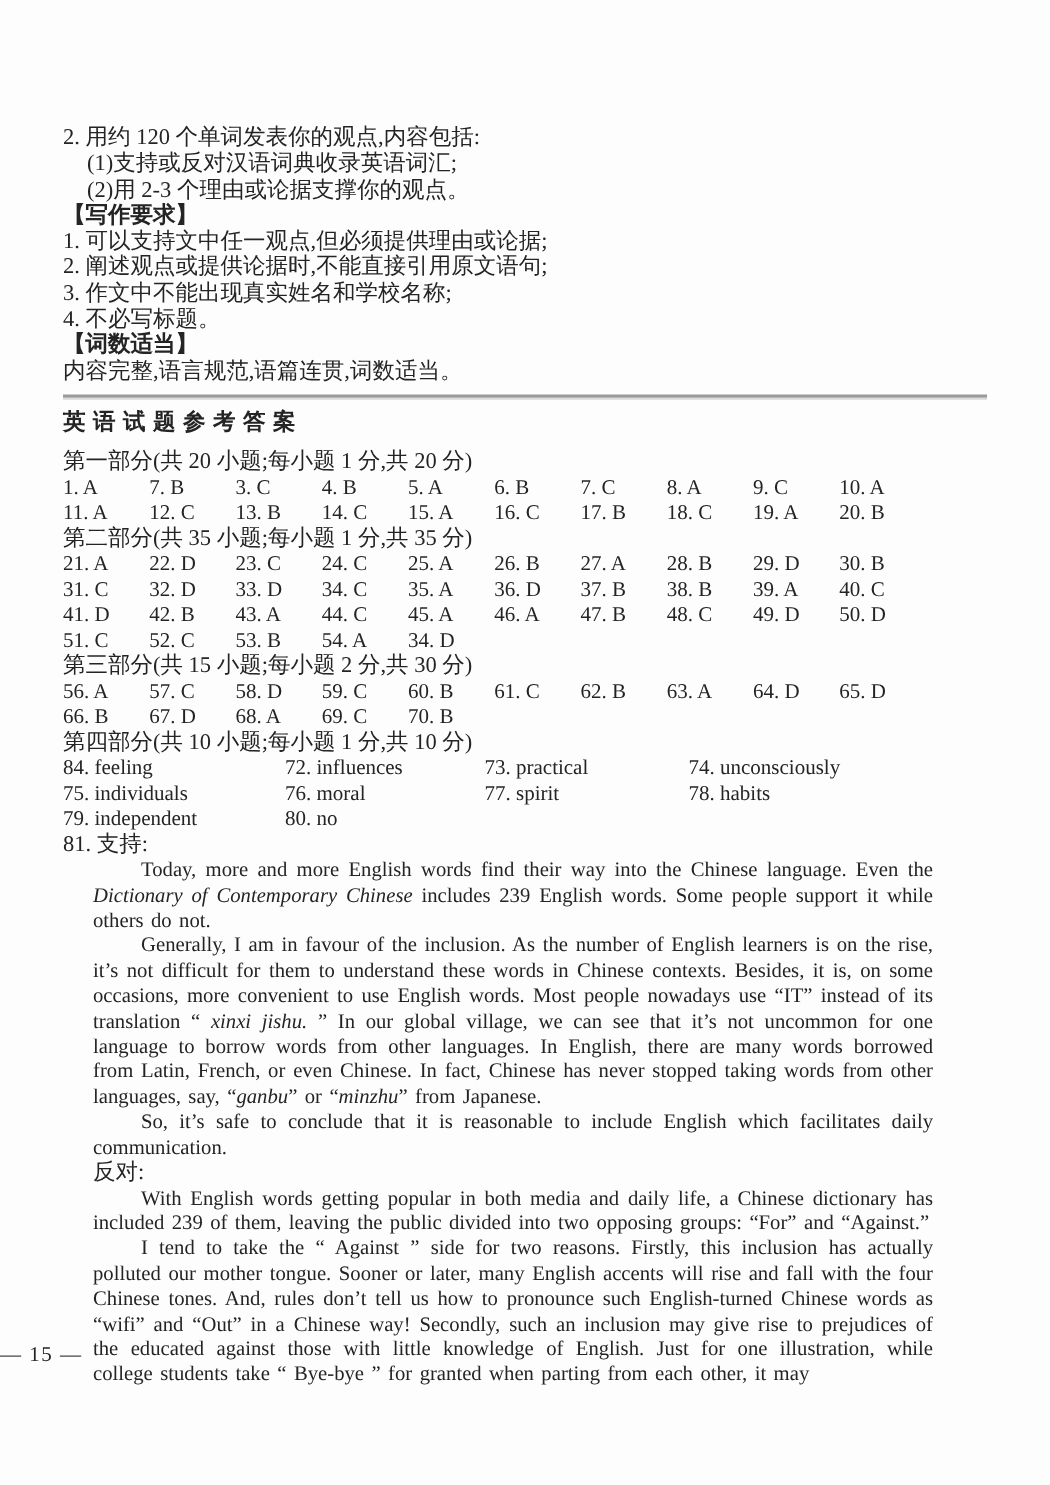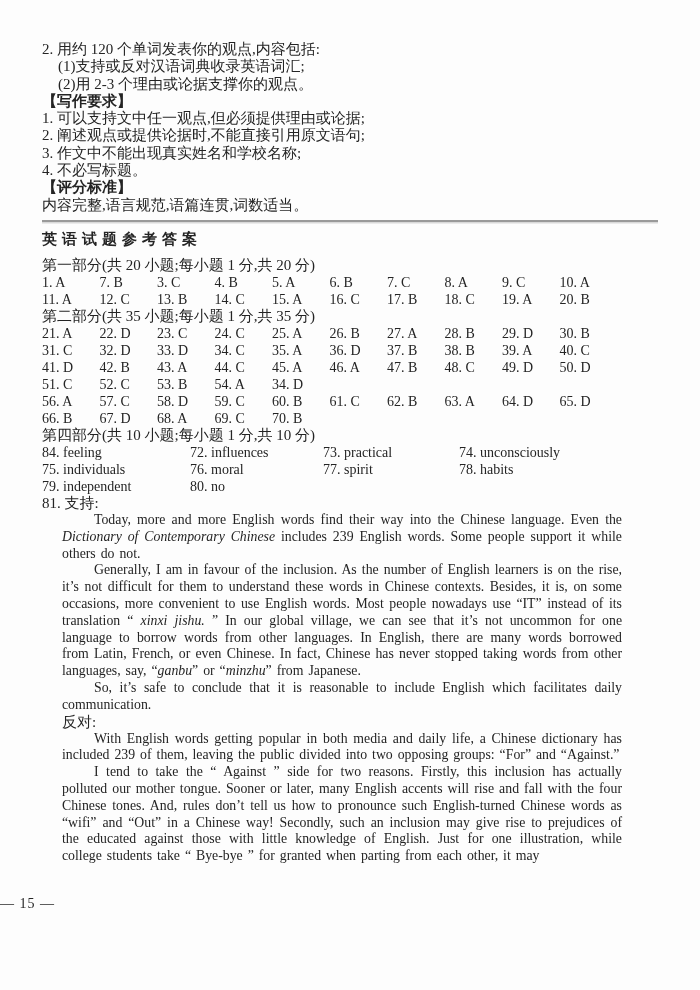--- a/index.html
+++ b/index.html
@@ -9,21 +9,21 @@
     font-family: "Liberation Serif", "DejaVu Serif", serif;
     color: #242424;
     -webkit-font-smoothing: antialiased;
   }
   .page {
     position: relative;
     width: 700px; height: 990px;
     background: #fdfdfd;
     overflow: hidden;
   }
-  .content { padding: 41px 42px 0 42px; }
+  .content { padding: 41px 42px 0 42px; margin-top: 43px; }
 
   
   .intro { font-size: 15px; line-height: 17.3px; }
   .intro-line { white-space: nowrap; }
   .intro-line.indent { padding-left: 16px; }
   .intro-line.bold { font-weight: 700; }
 
   
   .rule {
     border: none;
@@ -88,21 +88,21 @@
 
     <div class="intro" id="intro">
         <div class="intro-line">2. 用约 120 个单词发表你的观点,内容包括:</div>
         <div class="intro-line indent">(1)支持或反对汉语词典收录英语词汇;</div>
         <div class="intro-line indent">(2)用 2-3 个理由或论据支撑你的观点。</div>
         <div class="intro-line bold">【写作要求】</div>
         <div class="intro-line">1. 可以支持文中任一观点,但必须提供理由或论据;</div>
         <div class="intro-line">2. 阐述观点或提供论据时,不能直接引用原文语句;</div>
         <div class="intro-line">3. 作文中不能出现真实姓名和学校名称;</div>
         <div class="intro-line">4. 不必写标题。</div>
-        <div class="intro-line bold">【评分标准】</div>
+        <div class="intro-line bold">【词数适当】</div>
         <div class="intro-line">内容完整,语言规范,语篇连贯,词数适当。</div>
       </div>
 
     <hr class="rule">
 
     <h1 class="doc-title">英语试题参考答案</h1>
 
     <div class="answers" id="sections">
         <div class="section-heading">第一部分(共 20 小题;每小题 1 分,共 20 分)</div>
         <div class="choice-grid">
@@ -158,20 +158,21 @@
           <span class="answer-item">47. B</span>
           <span class="answer-item">48. C</span>
           <span class="answer-item">49. D</span>
           <span class="answer-item">50. D</span>
           <span class="answer-item">51. C</span>
           <span class="answer-item">52. C</span>
           <span class="answer-item">53. B</span>
           <span class="answer-item">54. A</span>
           <span class="answer-item">34. D</span>
         </div>
+        <div class="section-heading">第三部分(共 15 小题;每小题 2 分,共 30 分)</div>
         <div class="choice-grid">
           <span class="answer-item">56. A</span>
           <span class="answer-item">57. C</span>
           <span class="answer-item">58. D</span>
           <span class="answer-item">59. C</span>
           <span class="answer-item">60. B</span>
           <span class="answer-item">61. C</span>
           <span class="answer-item">62. B</span>
           <span class="answer-item">63. A</span>
           <span class="answer-item">64. D</span>

